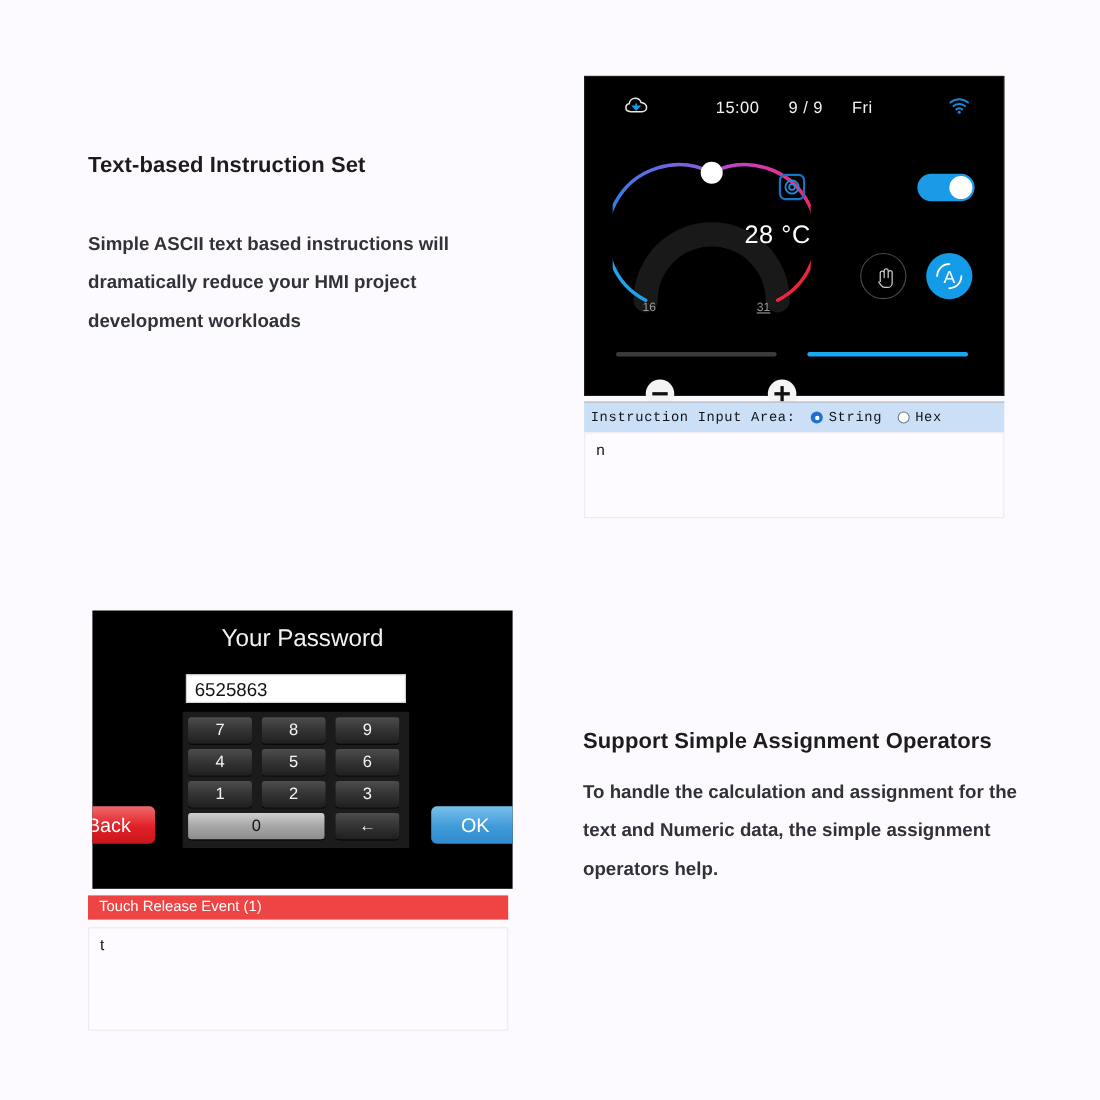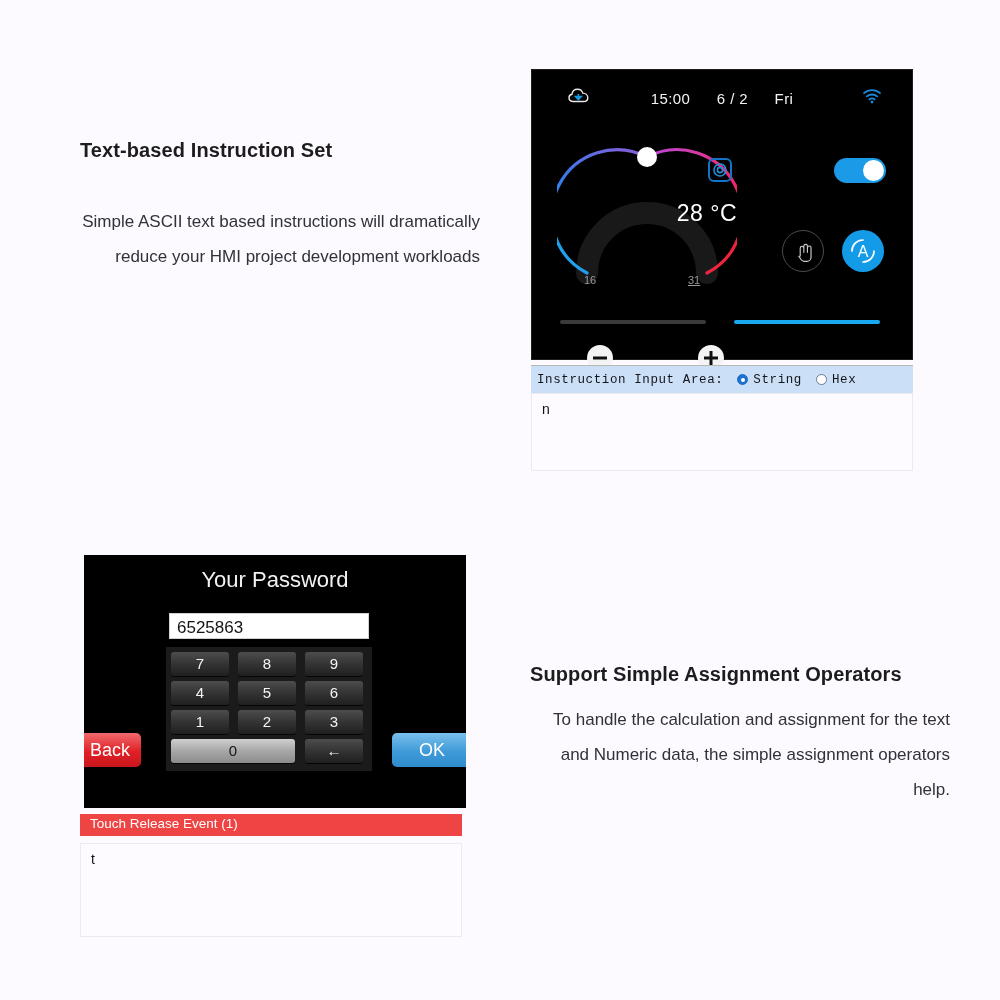--- a/index.html
+++ b/index.html
@@ -11,21 +11,21 @@
   }
   .page { position: relative; width: 1000px; height: 1000px; }
 
   
   .feature-block { position: absolute; }
   .feature-title {
     font-size: 20px; font-weight: bold; color: #1c1c1e;
     line-height: 1.6; letter-spacing: .1px;
   }
   .feature-body {
-    font-size: 17px; color: #30313a; line-height: 35px; font-weight: 400; text-align: right;
+    font-size: 17px; color: #30313a; line-height: 35px; font-weight: 700;
   }
   #block-text-instruction { left: 80px; top: 134px; width: 400px; }
   #block-text-instruction .feature-body { margin-top: 38px; }
   #block-assignment { left: 530px; top: 658px; width: 420px; }
   #block-assignment .feature-title { line-height: 32px; }
   #block-assignment .feature-body { margin-top: 12px; }
 
   
   #hmi-thermostat-panel {
     position: absolute; left: 531px; top: 69px; width: 382px; height: 291px;
@@ -141,21 +141,21 @@
     box-shadow: 0 1px 0 rgba(0,0,0,.8);
   }
   .key.wide { width: 124px;
     background: linear-gradient(180deg,#cfcfcf 0%,#a7a7a7 50%,#8c8c8c 100%);
     color: #141414; }
   .key.narrow { width: 58px; }
   #btn-back {
     position: absolute; left: -5px; top: 178px; width: 62px; height: 34px;
     border-radius: 5px; background: linear-gradient(180deg,#f0ararara 0%,#d41f24 100%);
     background: linear-gradient(180deg,#f06a6d 0%,#e02026 55%,#c8161c 100%);
-    color: #fff; font-size: 18px; text-align: center; line-height: 34px;
+    color: #fff; font-size: 18px; line-height: 34px;
   }
   #btn-ok {
     position: absolute; right: -6px; top: 178px; width: 80px; height: 34px;
     border-radius: 5px;
     background: linear-gradient(180deg,#79c0ec 0%,#3f9ad8 55%,#2f8bcc 100%);
     color: #fff; font-size: 18px; text-align: center; line-height: 34px; margin-left: 11px;
   }
   #touch-event-bar {
     position: absolute; left: 80px; top: 814px; width: 382px; height: 22px;
     background: #ef4444; color: #fff; font-size: 13.5px;
@@ -188,21 +188,21 @@
       <span class="sb-cloud">
         <svg width="22" height="17" viewBox="0 0 22 17">
           <path d="M5.5 13.5 C2.6 13.5 1 11.8 1 9.8 C1 8 2.3 6.6 4 6.3 C4.3 3.4 6.6 1.3 9.5 1.3
                    C12 1.3 14.1 2.9 14.8 5.1 C17.6 5.2 19.8 7.3 19.8 9.7 C19.8 11.9 18 13.5 15.6 13.5 Z" fill="none" stroke="#e8e8e8" stroke-width="1.4"></path>
           <path d="M10.4 6 L10.4 10.3 M10.4 11.6 L7.6 8.6 L13.2 8.6 Z" fill="#139be8" stroke="#139be8" stroke-width="1.6"></path>
         </svg>
       </span>
 
       <div class="sb-center">
         <span>15:00</span>
-        <span>6 / 2</span>
+        <span>9 / 9</span>
         <span>Fri</span>
       </div>
 
       <span class="sb-wifi">
         <svg width="20" height="15" viewBox="0 0 20 15">
           <path d="M2 4.2 A12 12 0 0 1 18 4.2" fill="none" stroke="#1786d6" stroke-width="1.8" stroke-linecap="round"></path>
           <path d="M4.8 7.4 A8 8 0 0 1 15.2 7.4" fill="none" stroke="#1786d6" stroke-width="1.8" stroke-linecap="round"></path>
           <path d="M7.4 10.4 A4.4 4.4 0 0 1 12.6 10.4" fill="none" stroke="#1786d6" stroke-width="1.8" stroke-linecap="round"></path>
           <circle cx="10" cy="13" r="1.4" fill="#1786d6"></circle>
         </svg>

